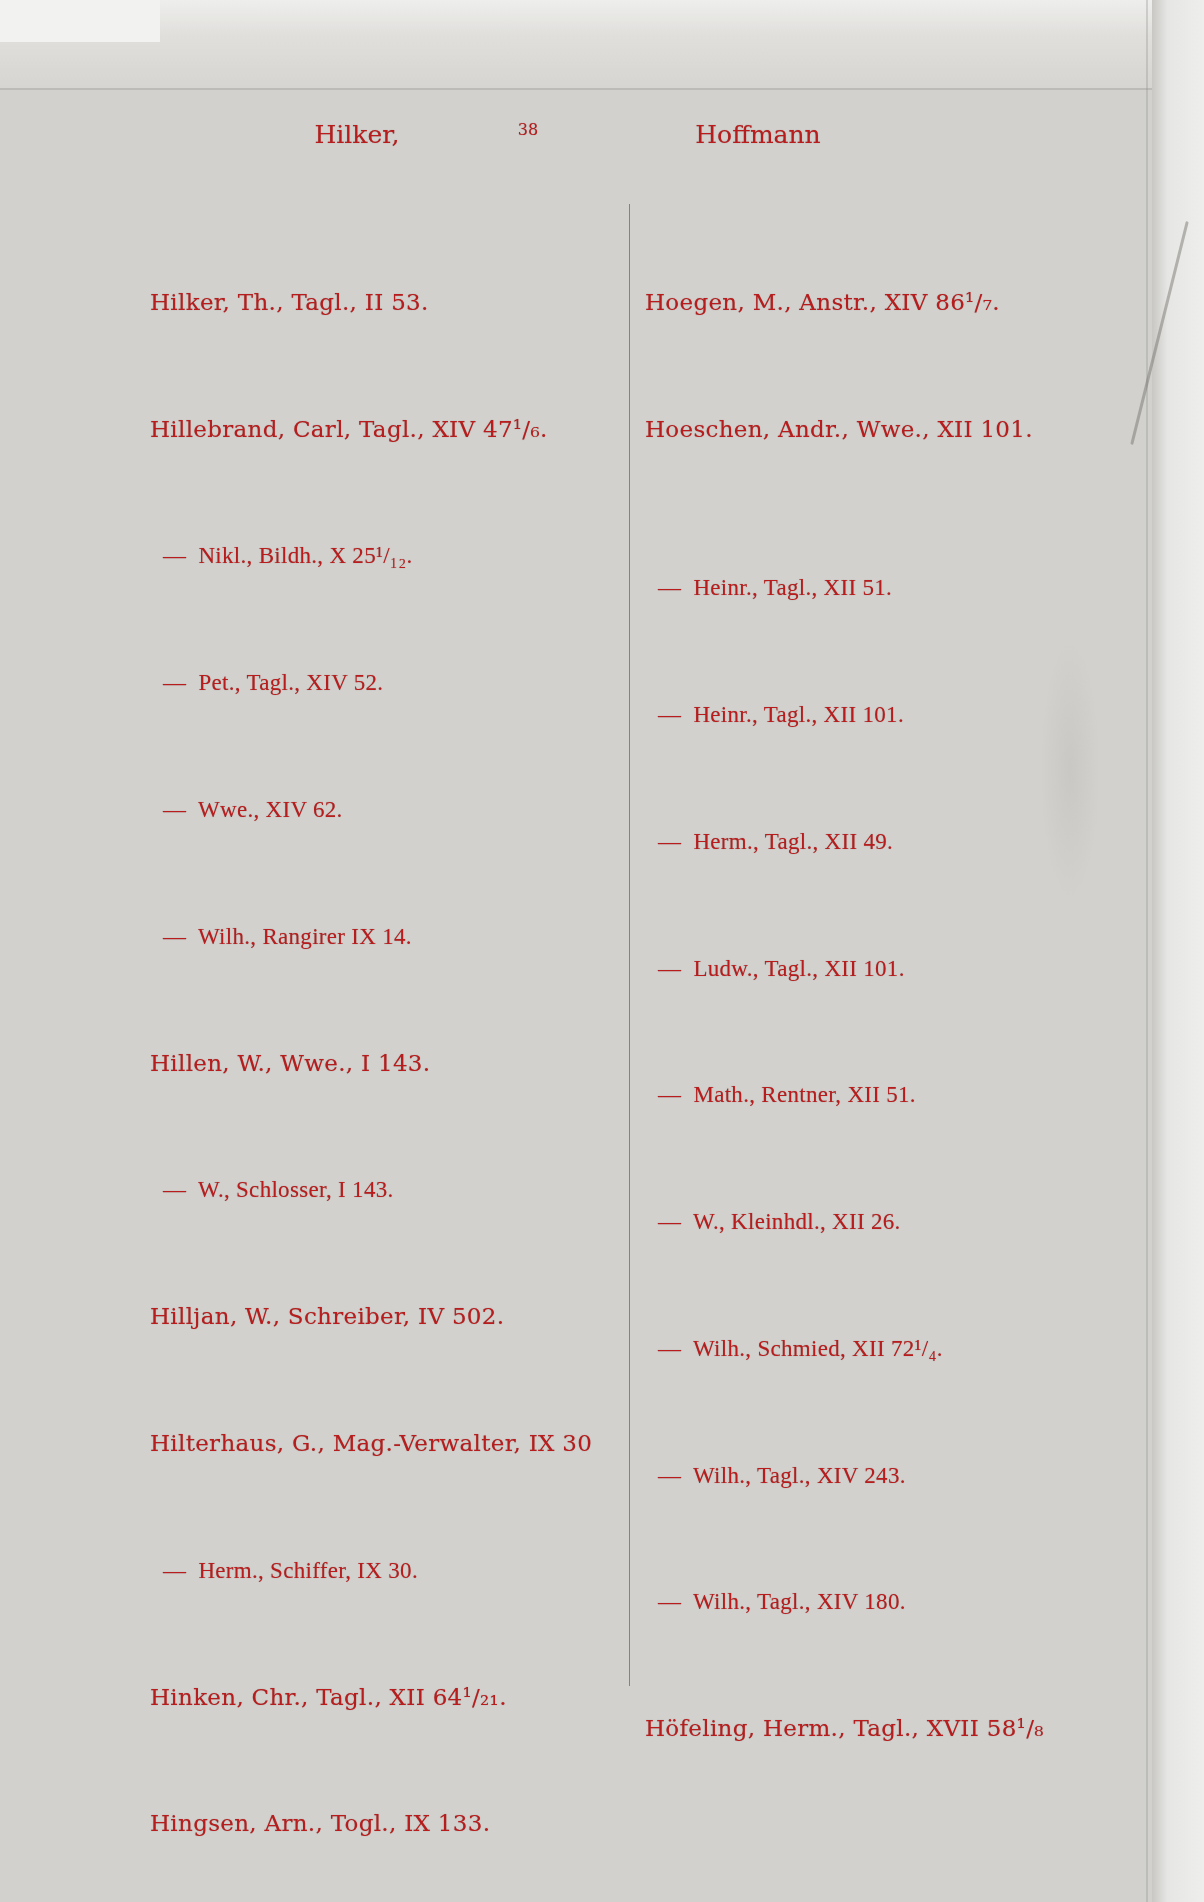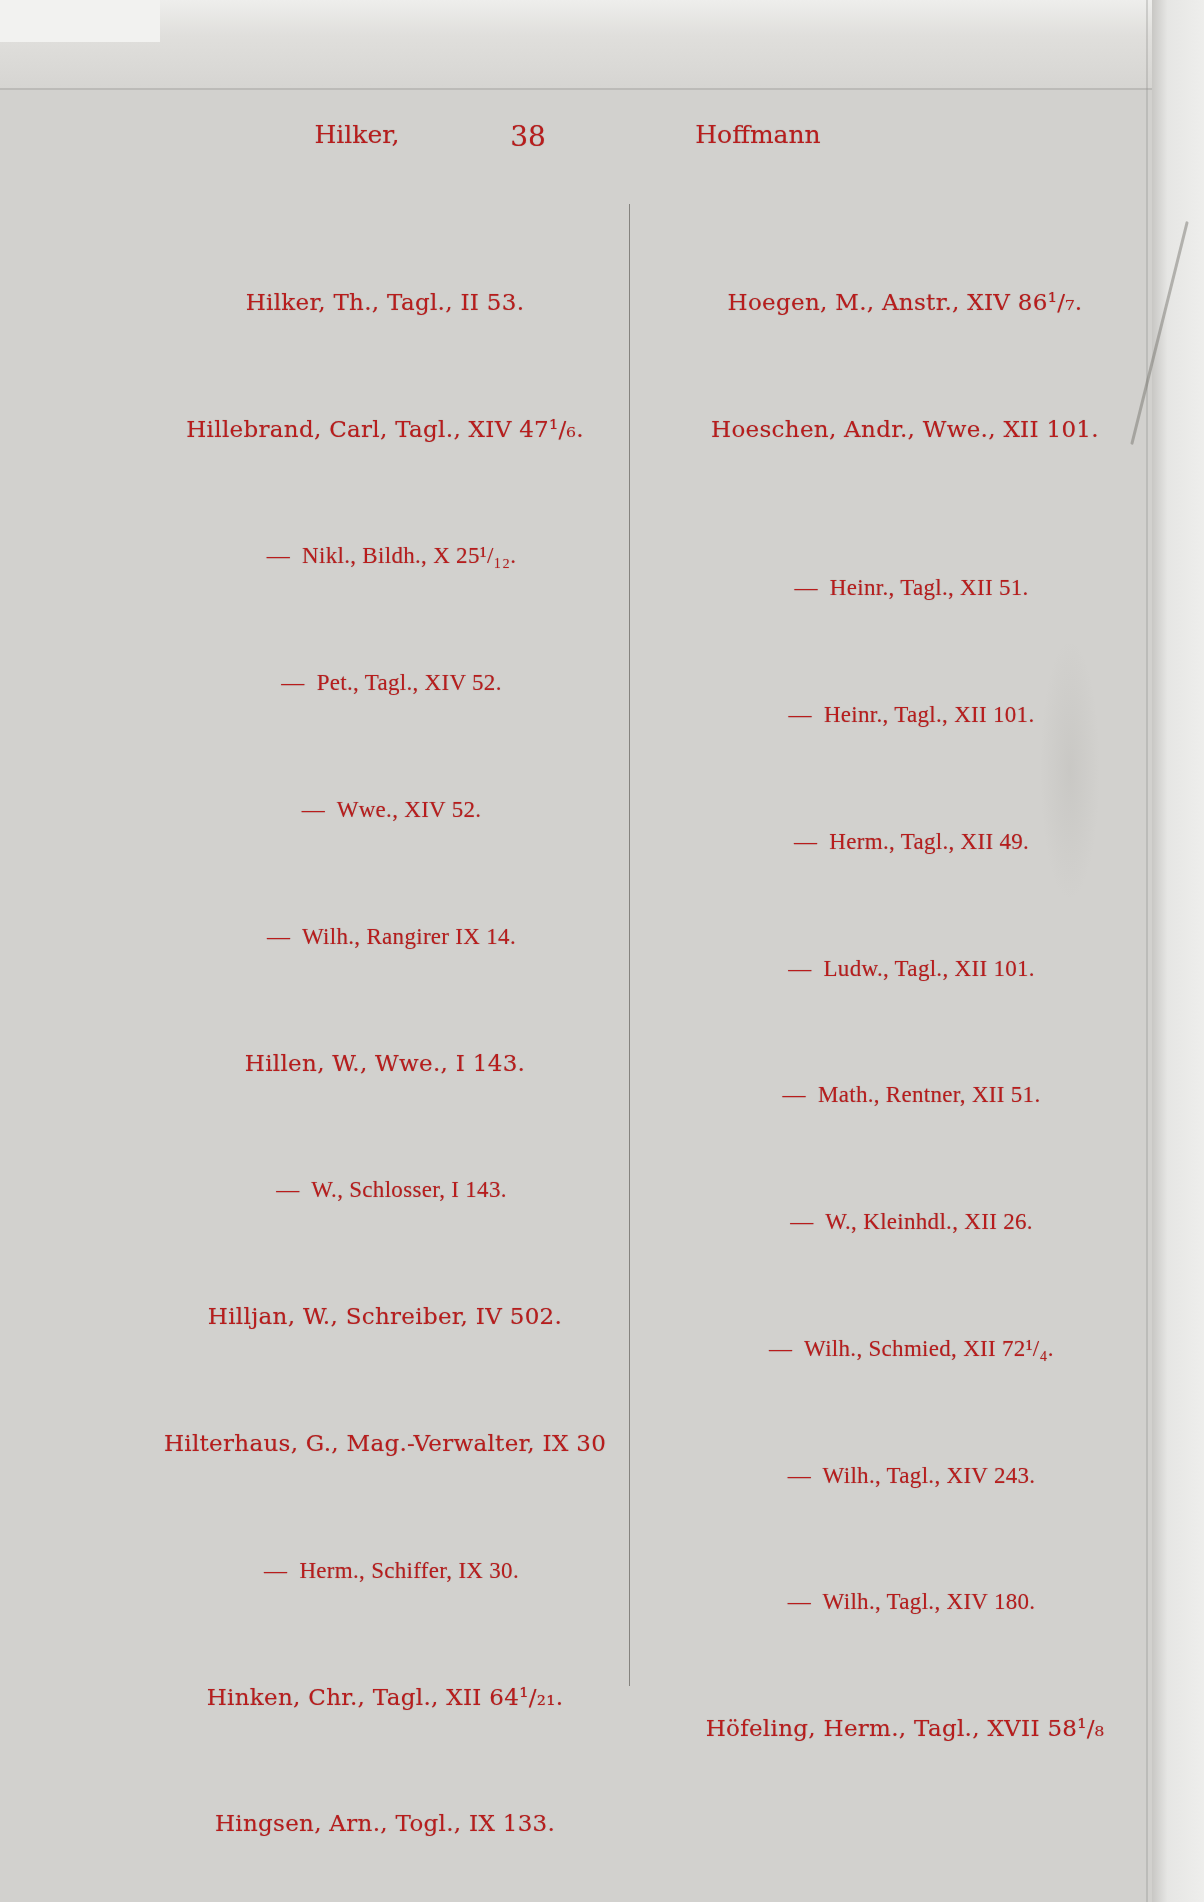--- a/index.html
+++ b/index.html
@@ -62,21 +62,21 @@
     text-shadow: 0 0 1px rgba(55,53,48,0.38);
   }
   .header-item {
     position: absolute;
     top: 120px;
     transform: translateX(-50%);
     font-size: 25px;
     white-space: pre;
   }
   .head-left   { left: 357px; }
-  .head-center { left: 528px; font-size: 28px; }
+  .head-center { left: 528px; font-size: 16px; }
   .head-right  { left: 722px; margin-left: 36px; }
 
   .column-divider {
     position: absolute;
     left: 629px;
     top: 204px;
     width: 1px;
     height: 1482px;
     background: rgba(70,68,62,0.55);
   }
@@ -85,21 +85,21 @@
     position: absolute;
     top: 160px;
     font-size: 23px;
     line-height: 31.7px;
     letter-spacing: 0.3px;
     white-space: pre;
   }
   .col-left  { left: 150px; width: 470px; }
   .col-right { left: 645px; width: 520px; }
 
-  .line { height: 31.7px; text-align: center; }
+  .line { height: 31.7px; }
   .line.indent { padding-left: 13px; font-family: Liberation Serif, serif; }
 </style>
 </head>
 <body>
 
 <div class="top-band"></div>
 <div class="corner-tl"></div>
 <div class="right-band"></div>
 <div class="fold-line"></div>
 <div class="scratch"></div>
@@ -115,21 +115,21 @@
   
 
     <div class="line">Hilker, Th., Tagl., II 53.</div>
   
     <div class="line">Hillebrand, Carl, Tagl., XIV 47¹/₆.</div>
   
     <div class="line indent">—  Nikl., Bildh., X 25¹/₁₂.</div>
   
     <div class="line indent">—  Pet., Tagl., XIV 52.</div>
   
-    <div class="line indent">—  Wwe., XIV 52.</div>
+    <div class="line indent">—  Wwe., XIV 62.</div>
   
     <div class="line indent">—  Wilh., Rangirer IX 14.</div>
   
     <div class="line">Hillen, W., Wwe., I 143.</div>
   
     <div class="line indent">—  W., Schlosser, I 143.</div>
   
     <div class="line">Hilljan, W., Schreiber, IV 502.</div>
   
     <div class="line">Hilterhaus, G., Mag.-Verwalter, IX 30</div>

